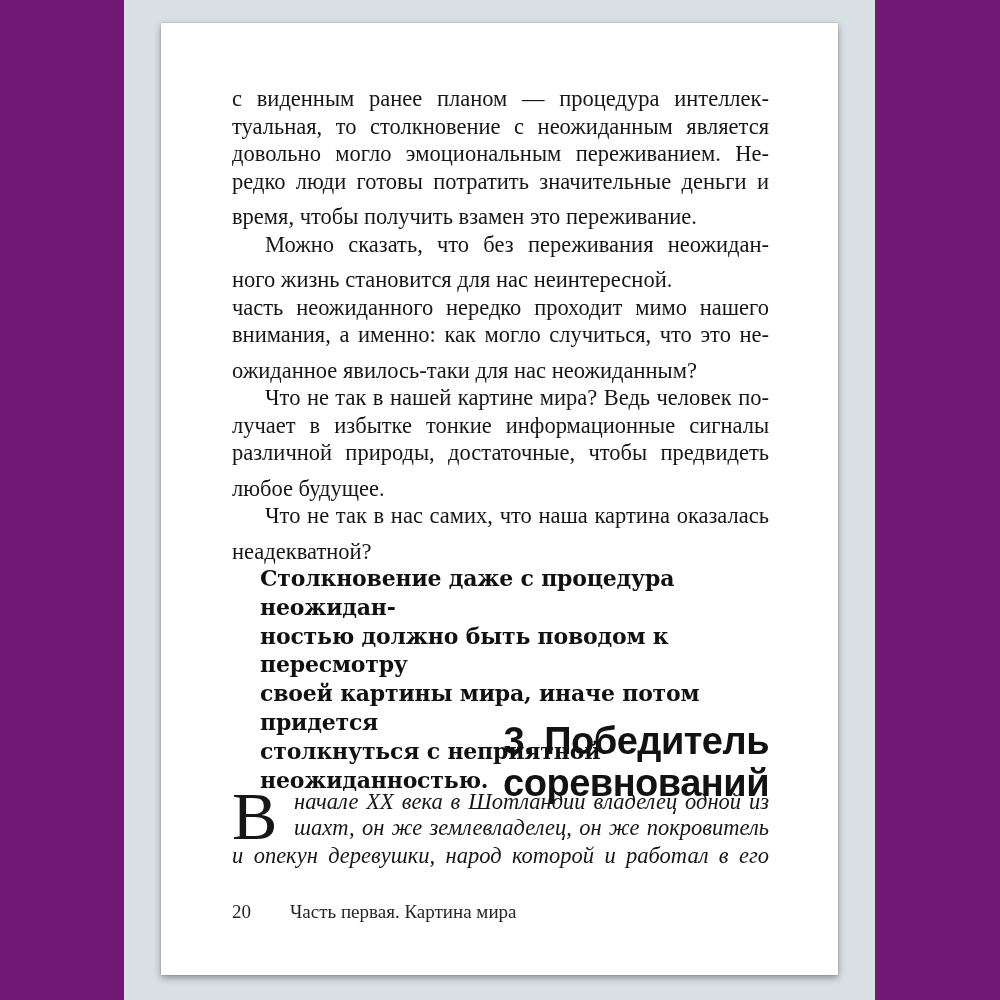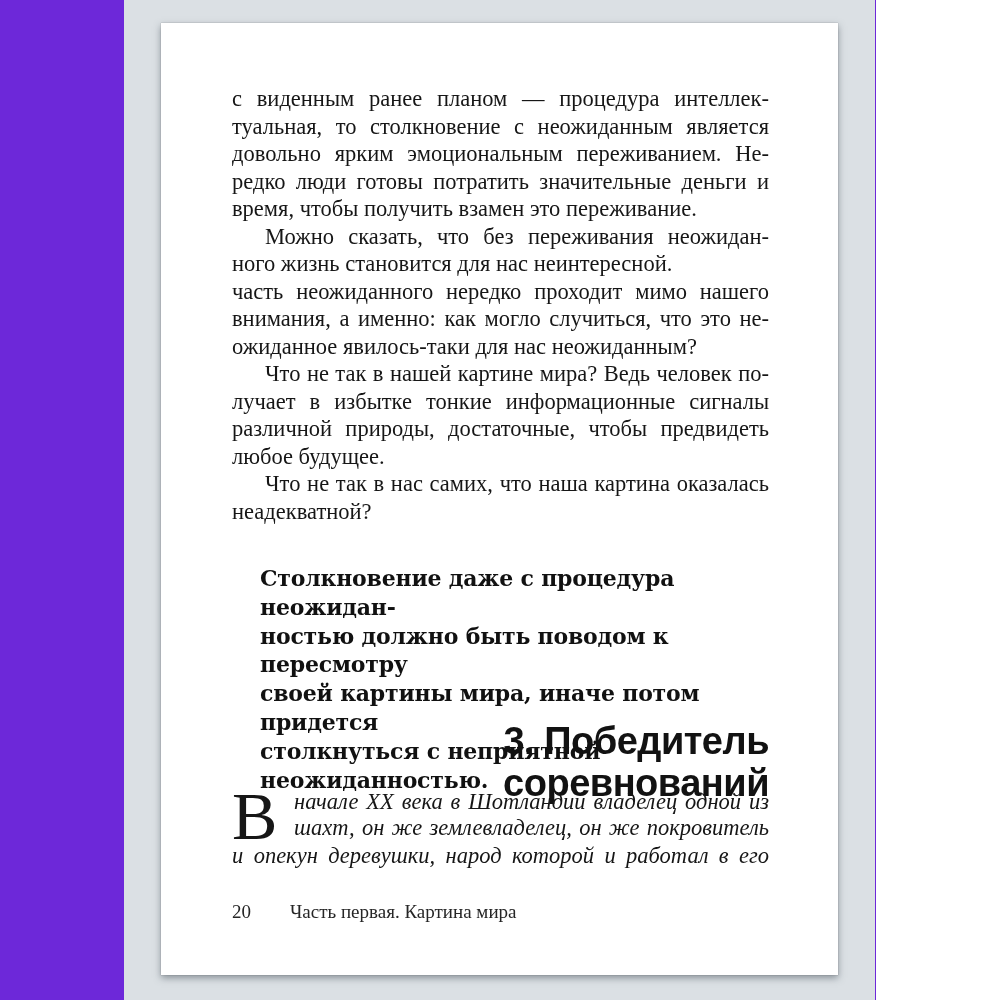--- a/index.html
+++ b/index.html
@@ -6,23 +6,23 @@
     margin: 0;
     padding: 0;
     width: 1000px;
     height: 1000px;
     background: #ffffff;
     overflow: hidden;
     font-family: "Liberation Serif", serif;
   }
   .stage {
     position: relative;
-    width: 876px;
+    width: 1000px;
     height: 1000px;
-    background: #6d28d9;
+    background: #701a75;
   }
   .gray-band {
     position: absolute;
     left: 124px;
     top: 0;
     width: 751px;
     height: 1000px;
     background: #dbe0e4;
   }
   .sheet {
@@ -42,21 +42,21 @@
     width: 537px;
     font-size: 22.5px;
     line-height: 27.5px;
     color: #161616;
     font-family: "Liberation Serif", serif;
   }
   .line {
     text-align: justify;
     text-align-last: justify;
   }
-  .line.last { text-align-last: left; }
+  .line.last { text-align-last: left; margin-top: 8px; }
   .line.indent { text-indent: 33px; }
   
   .pull-quote {
     position: absolute;
     left: 99px;
     top: 541px;
     width: 490px;
     font-family: "DejaVu Serif", serif;
     font-weight: bold;
     font-size: 22px;
@@ -123,21 +123,21 @@
 <body>
 
 <div class="stage">
   <div class="gray-band"></div>
 
   <div class="sheet">
 
     <div class="bodytext">
         <div class="line">с виденным ранее планом — процедура интеллек-</div>
         <div class="line">туальная, то столкновение с неожиданным является</div>
-        <div class="line">довольно ярким эмоциональным переживанием. Не-</div>
+        <div class="line">довольно могло эмоциональным переживанием. Не-</div>
         <div class="line">редко люди готовы потратить значительные деньги и</div>
         <div class="line last">время, чтобы получить взамен это переживание.</div>
         <div class="line indent">Можно сказать, что без переживания неожидан-</div>
         <div class="line last">ного жизнь становится для нас неинтересной.</div>
         <div class="line">часть неожиданного нередко проходит мимо нашего</div>
         <div class="line">внимания, а именно: как могло случиться, что это не-</div>
         <div class="line last">ожиданное явилось-таки для нас неожиданным?</div>
         <div class="line indent">Что не так в нашей картине мира? Ведь человек по-</div>
         <div class="line">лучает в избытке тонкие информационные сигналы</div>
         <div class="line">различной природы, достаточные, чтобы предвидеть</div>

